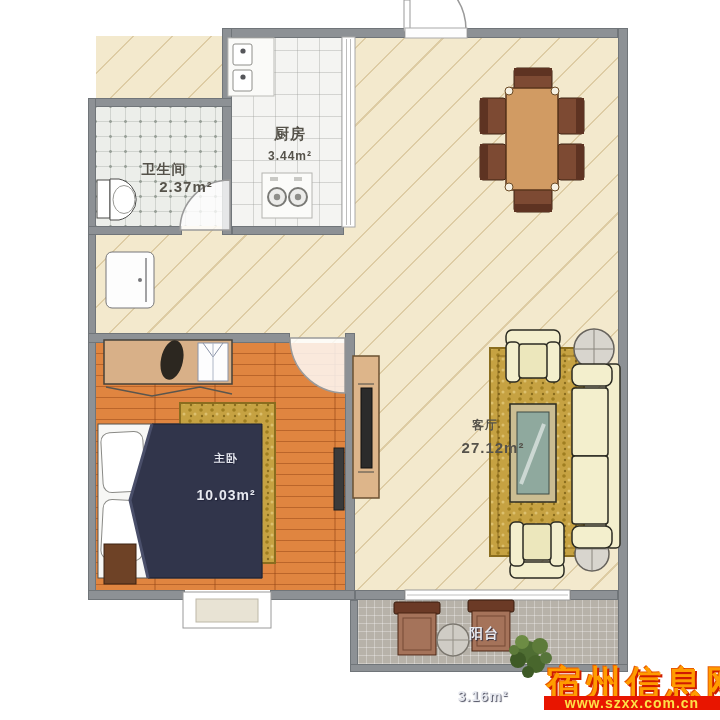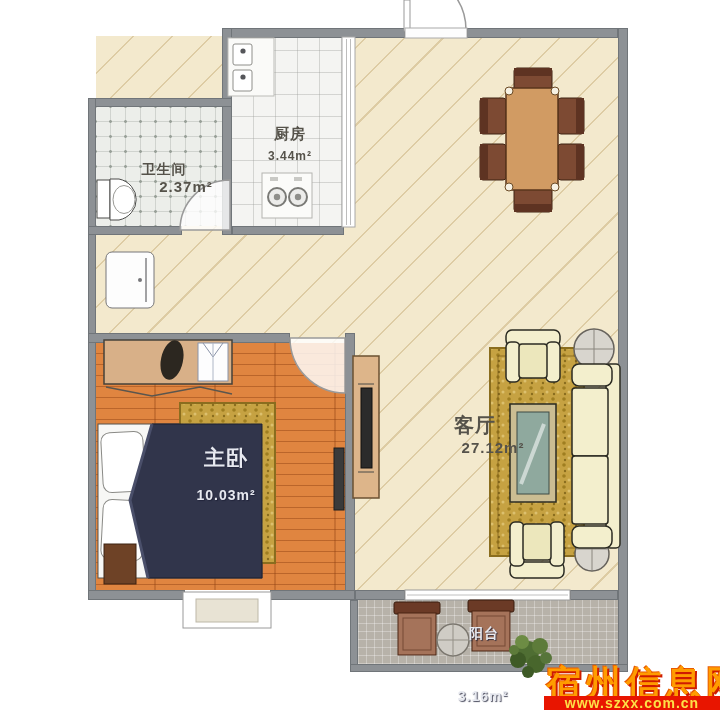--- a/index.html
+++ b/index.html
@@ -234,23 +234,23 @@
       <circle cx="546" cy="658" r="6" fill="#57753a"></circle>
       <circle cx="528" cy="672" r="6" fill="#3e5a26"></circle>
       <circle cx="514" cy="650" r="5" fill="#5d7b3a"></circle>
     </g>
   </svg>
 
   <div class="room-label lab-dark" style="left:290px;top:134px;font-size:15px;">厨房</div>
   <div class="room-label lab-dark" style="left:290px;top:156px;font-size:12px;">3.44m²</div>
   <div class="room-label lab-dark" style="left:164px;top:170px;font-size:14px;">卫生间</div>
   <div class="room-label lab-dark" style="left:162px;top:186px;font-size:15px;margin-left:24px;">2.37m²</div>
-  <div class="room-label lab-light" style="left:226px;top:458px;font-size:21px;">主卧</div>
+  <div class="room-label lab-light" style="left:226px;top:458px;font-size:11px;">主卧</div>
   <div class="room-label lab-light" style="left:226px;top:479px;font-size:14px;margin-top:16px;">10.03m²</div>
-  <div class="room-label lab-dark" style="left:475px;top:425px;font-size:20px;">客厅</div>
+  <div class="room-label lab-dark" style="left:485px;top:425px;font-size:12px;">客厅</div>
   <div class="room-label lab-dark" style="left:493px;top:447px;font-size:15px;">27.12m²</div>
   <div class="room-label lab-light" style="left:484px;top:634px;font-size:14px;">阳台</div>
   <div class="room-label lab-light" style="left:483px;top:652px;font-size:14px;margin-top:44px;">3.16m²</div>
 
   <div class="wm-name" style="left:546px;top:660px;">宿州信息网</div>
   <div class="wm-bar" style="left:544px;top:696px;width:176px;height:14px;">
     <span class="wm-url">www.szxx.com.cn</span>
   </div>
 
 </div>

